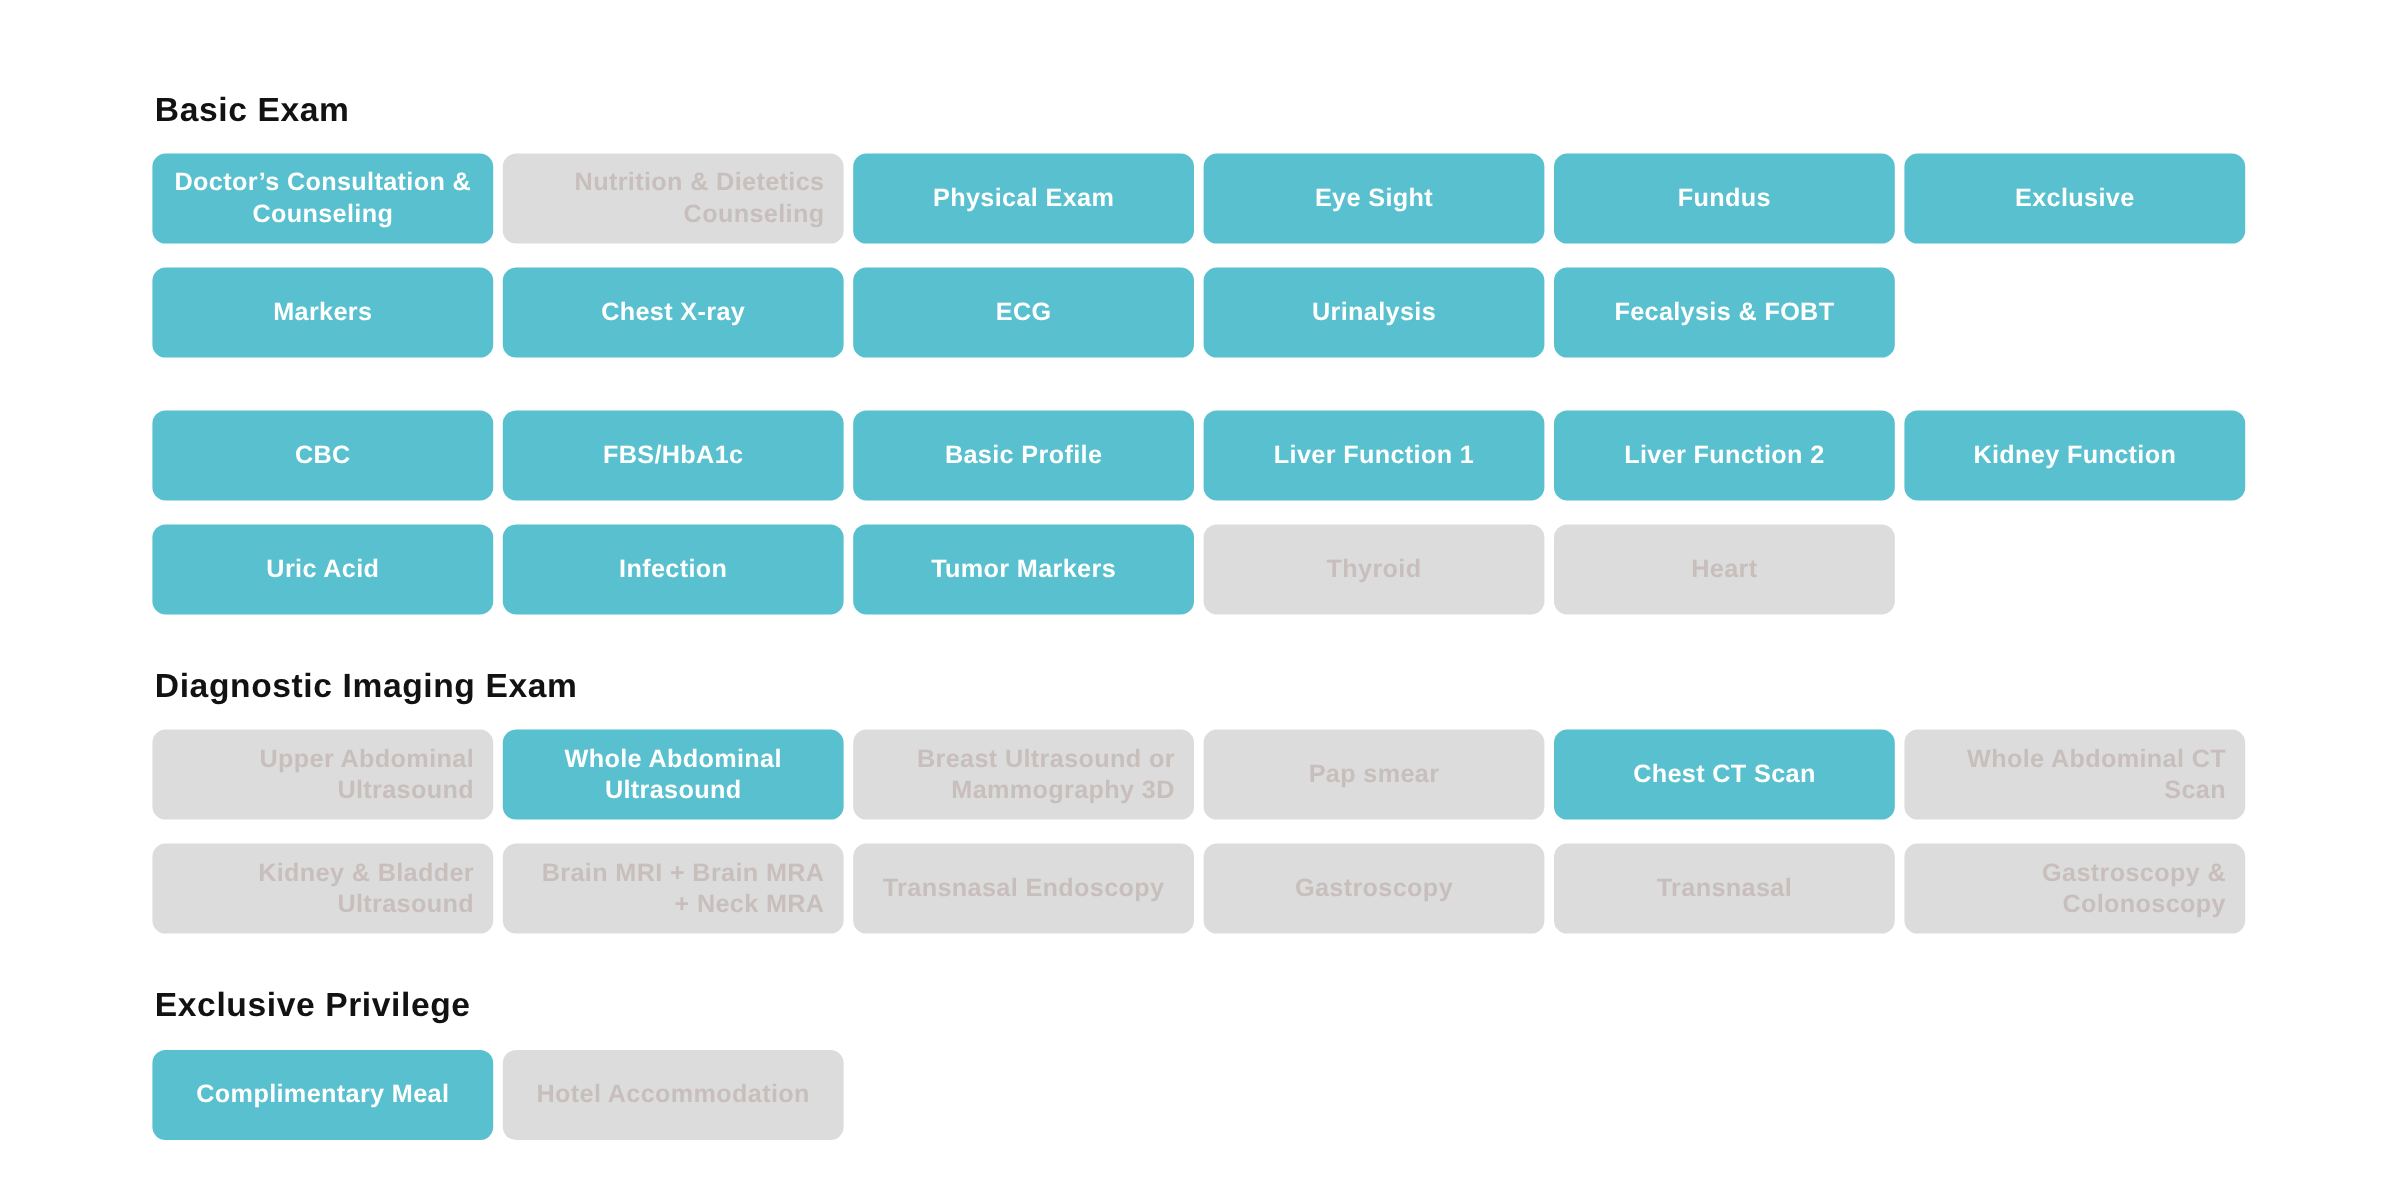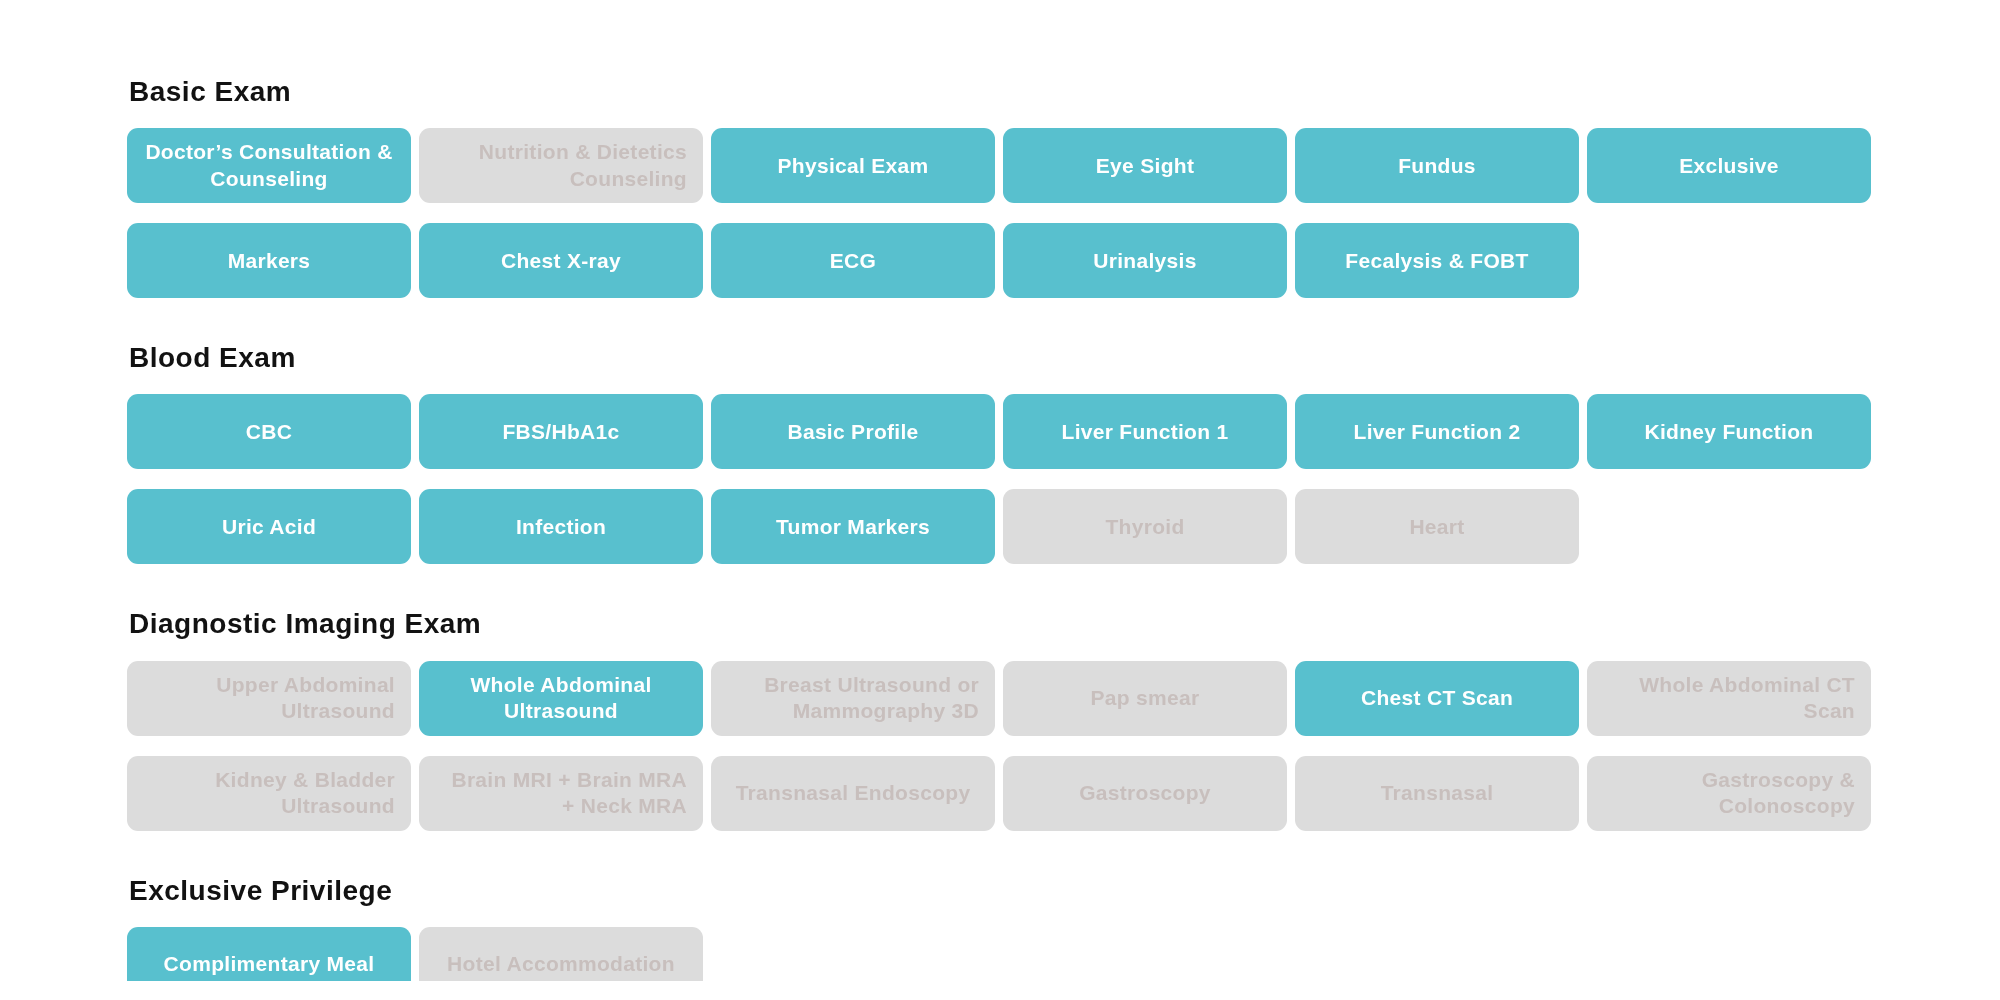--- a/index.html
+++ b/index.html
@@ -71,21 +71,20 @@
         </div>
         <div class="badge-row">
           <div class="badge on">Markers</div>
           <div class="badge on">Chest X-ray</div>
           <div class="badge on">ECG</div>
           <div class="badge on">Urinalysis</div>
           <div class="badge on">Fecalysis &amp; FOBT</div>
         </div>
       </div>
       <div class="section">
-        <div class="section-title">Blood Exam</div>
         <div class="badge-row">
           <div class="badge on">CBC</div>
           <div class="badge on">FBS/HbA1c</div>
           <div class="badge on">Basic Profile</div>
           <div class="badge on">Liver Function 1</div>
           <div class="badge on">Liver Function 2</div>
           <div class="badge on">Kidney Function</div>
         </div>
         <div class="badge-row">
           <div class="badge on">Uric Acid</div>

